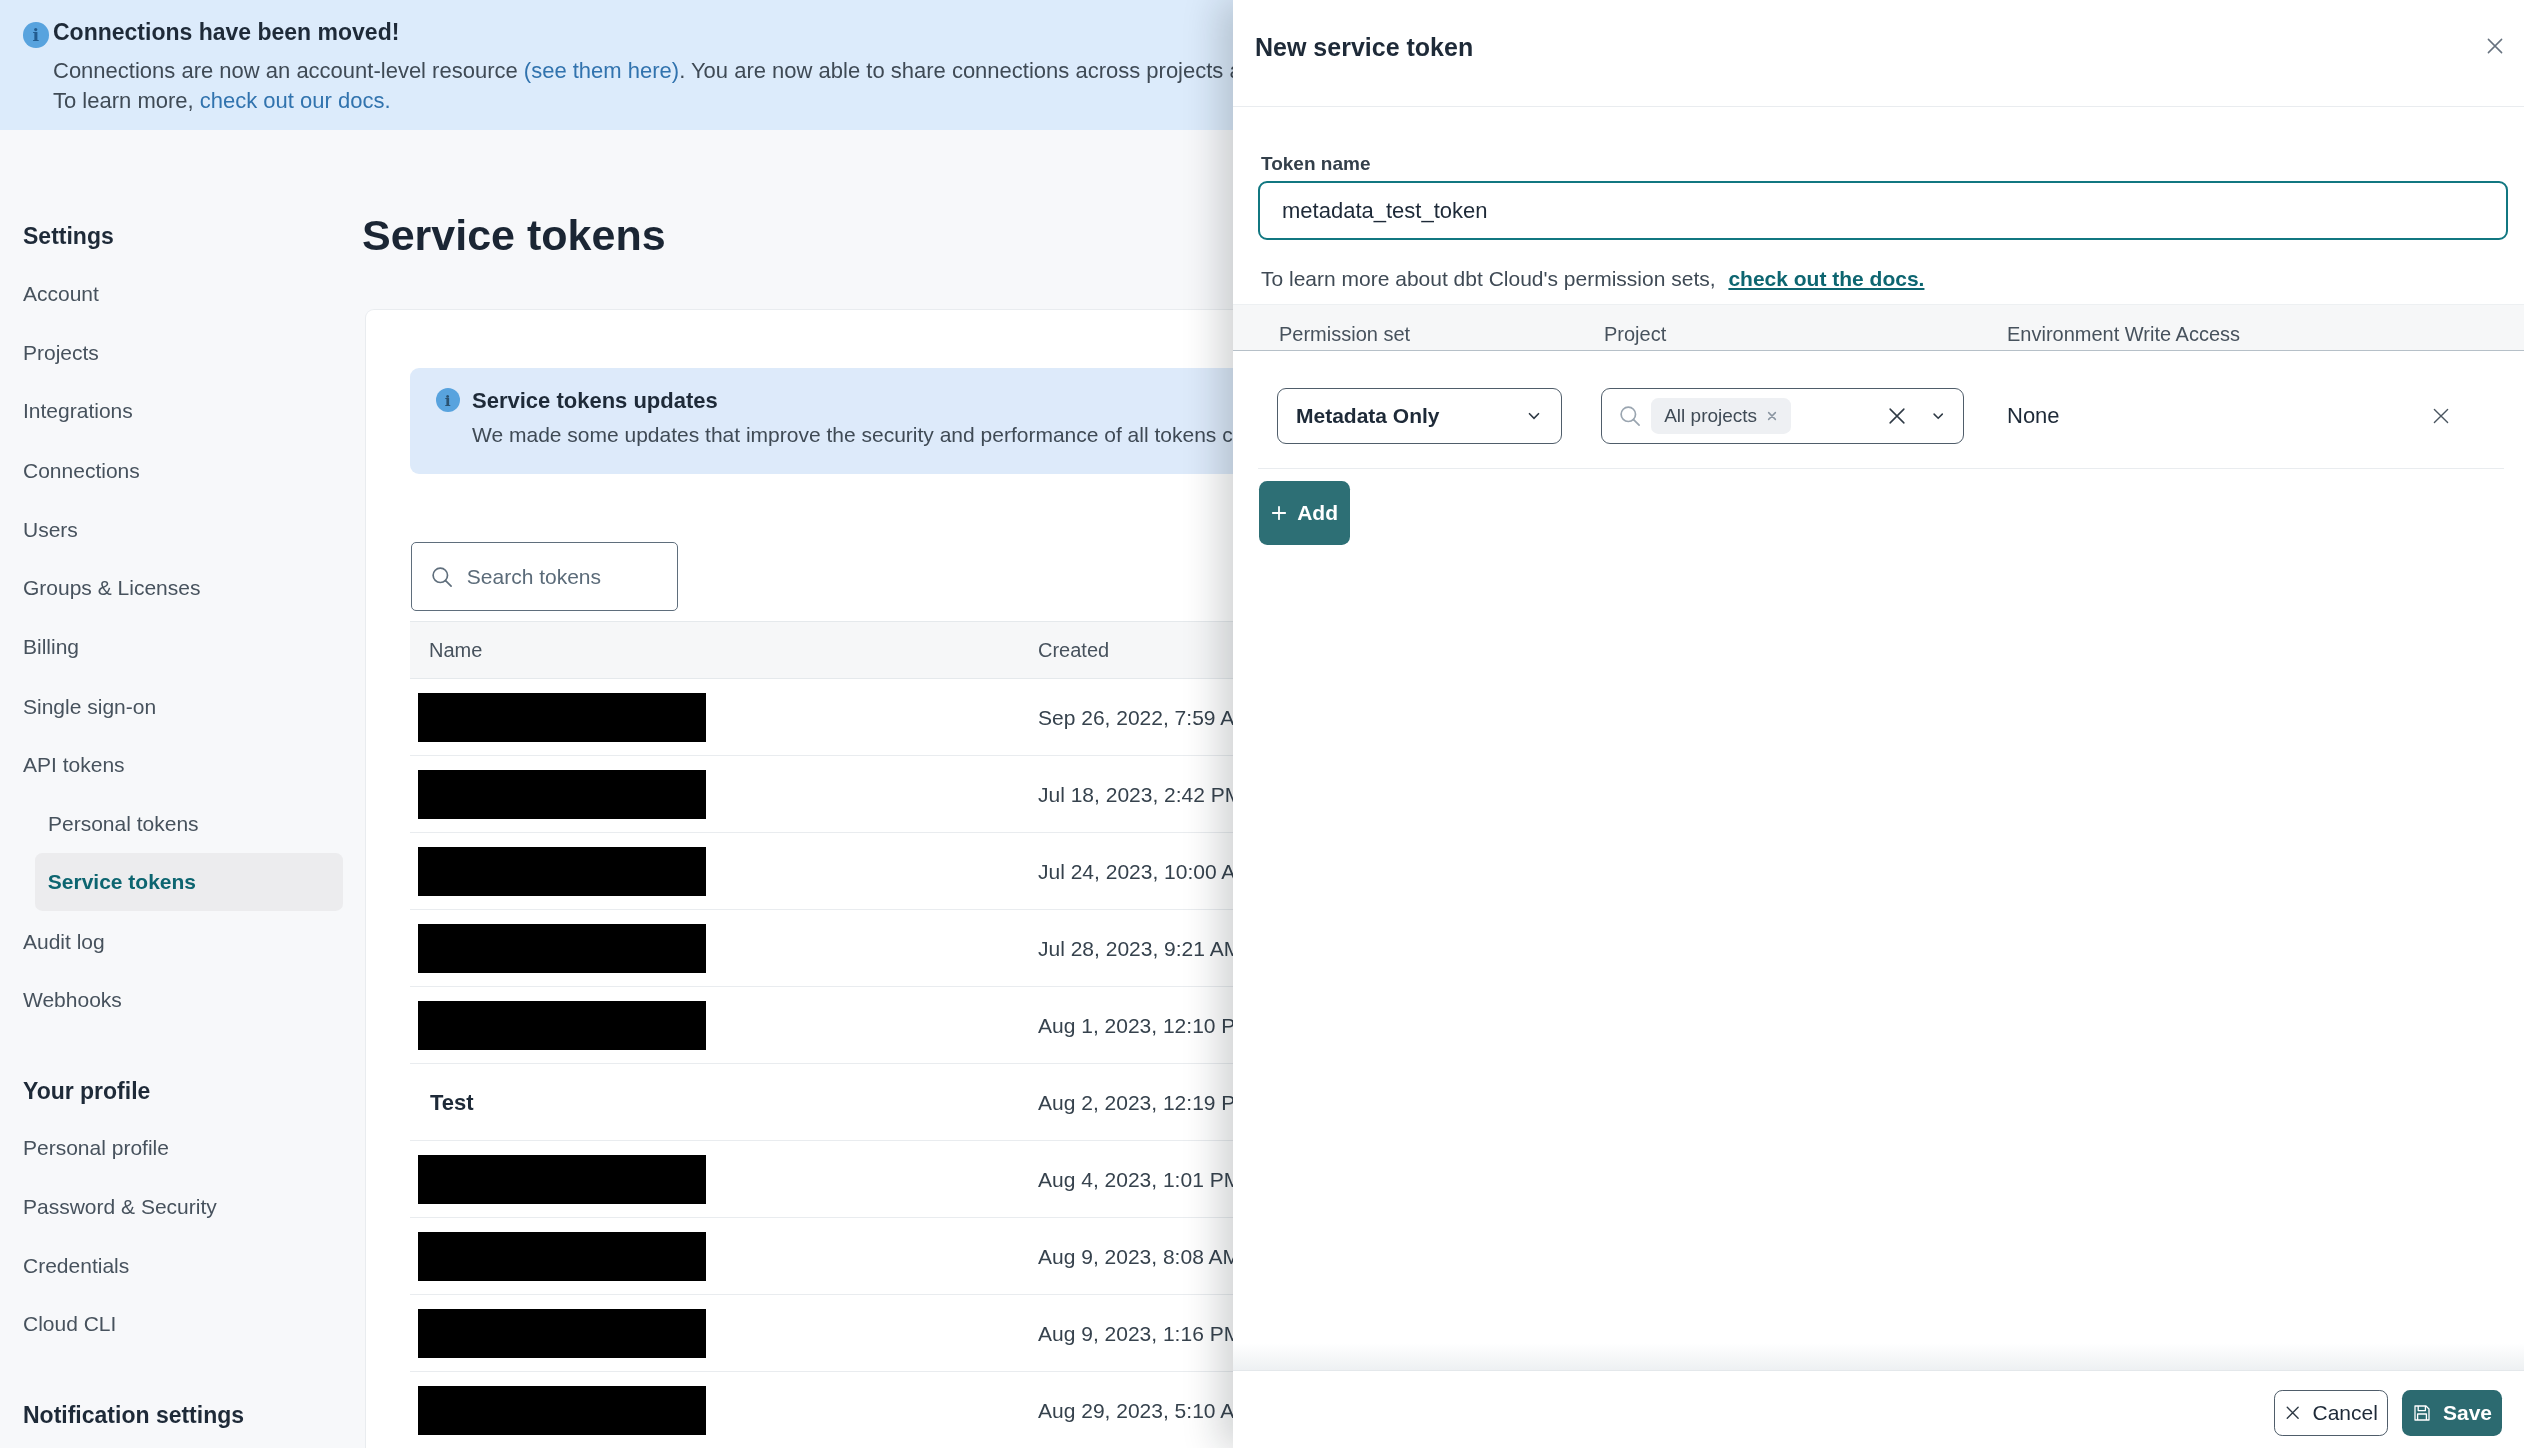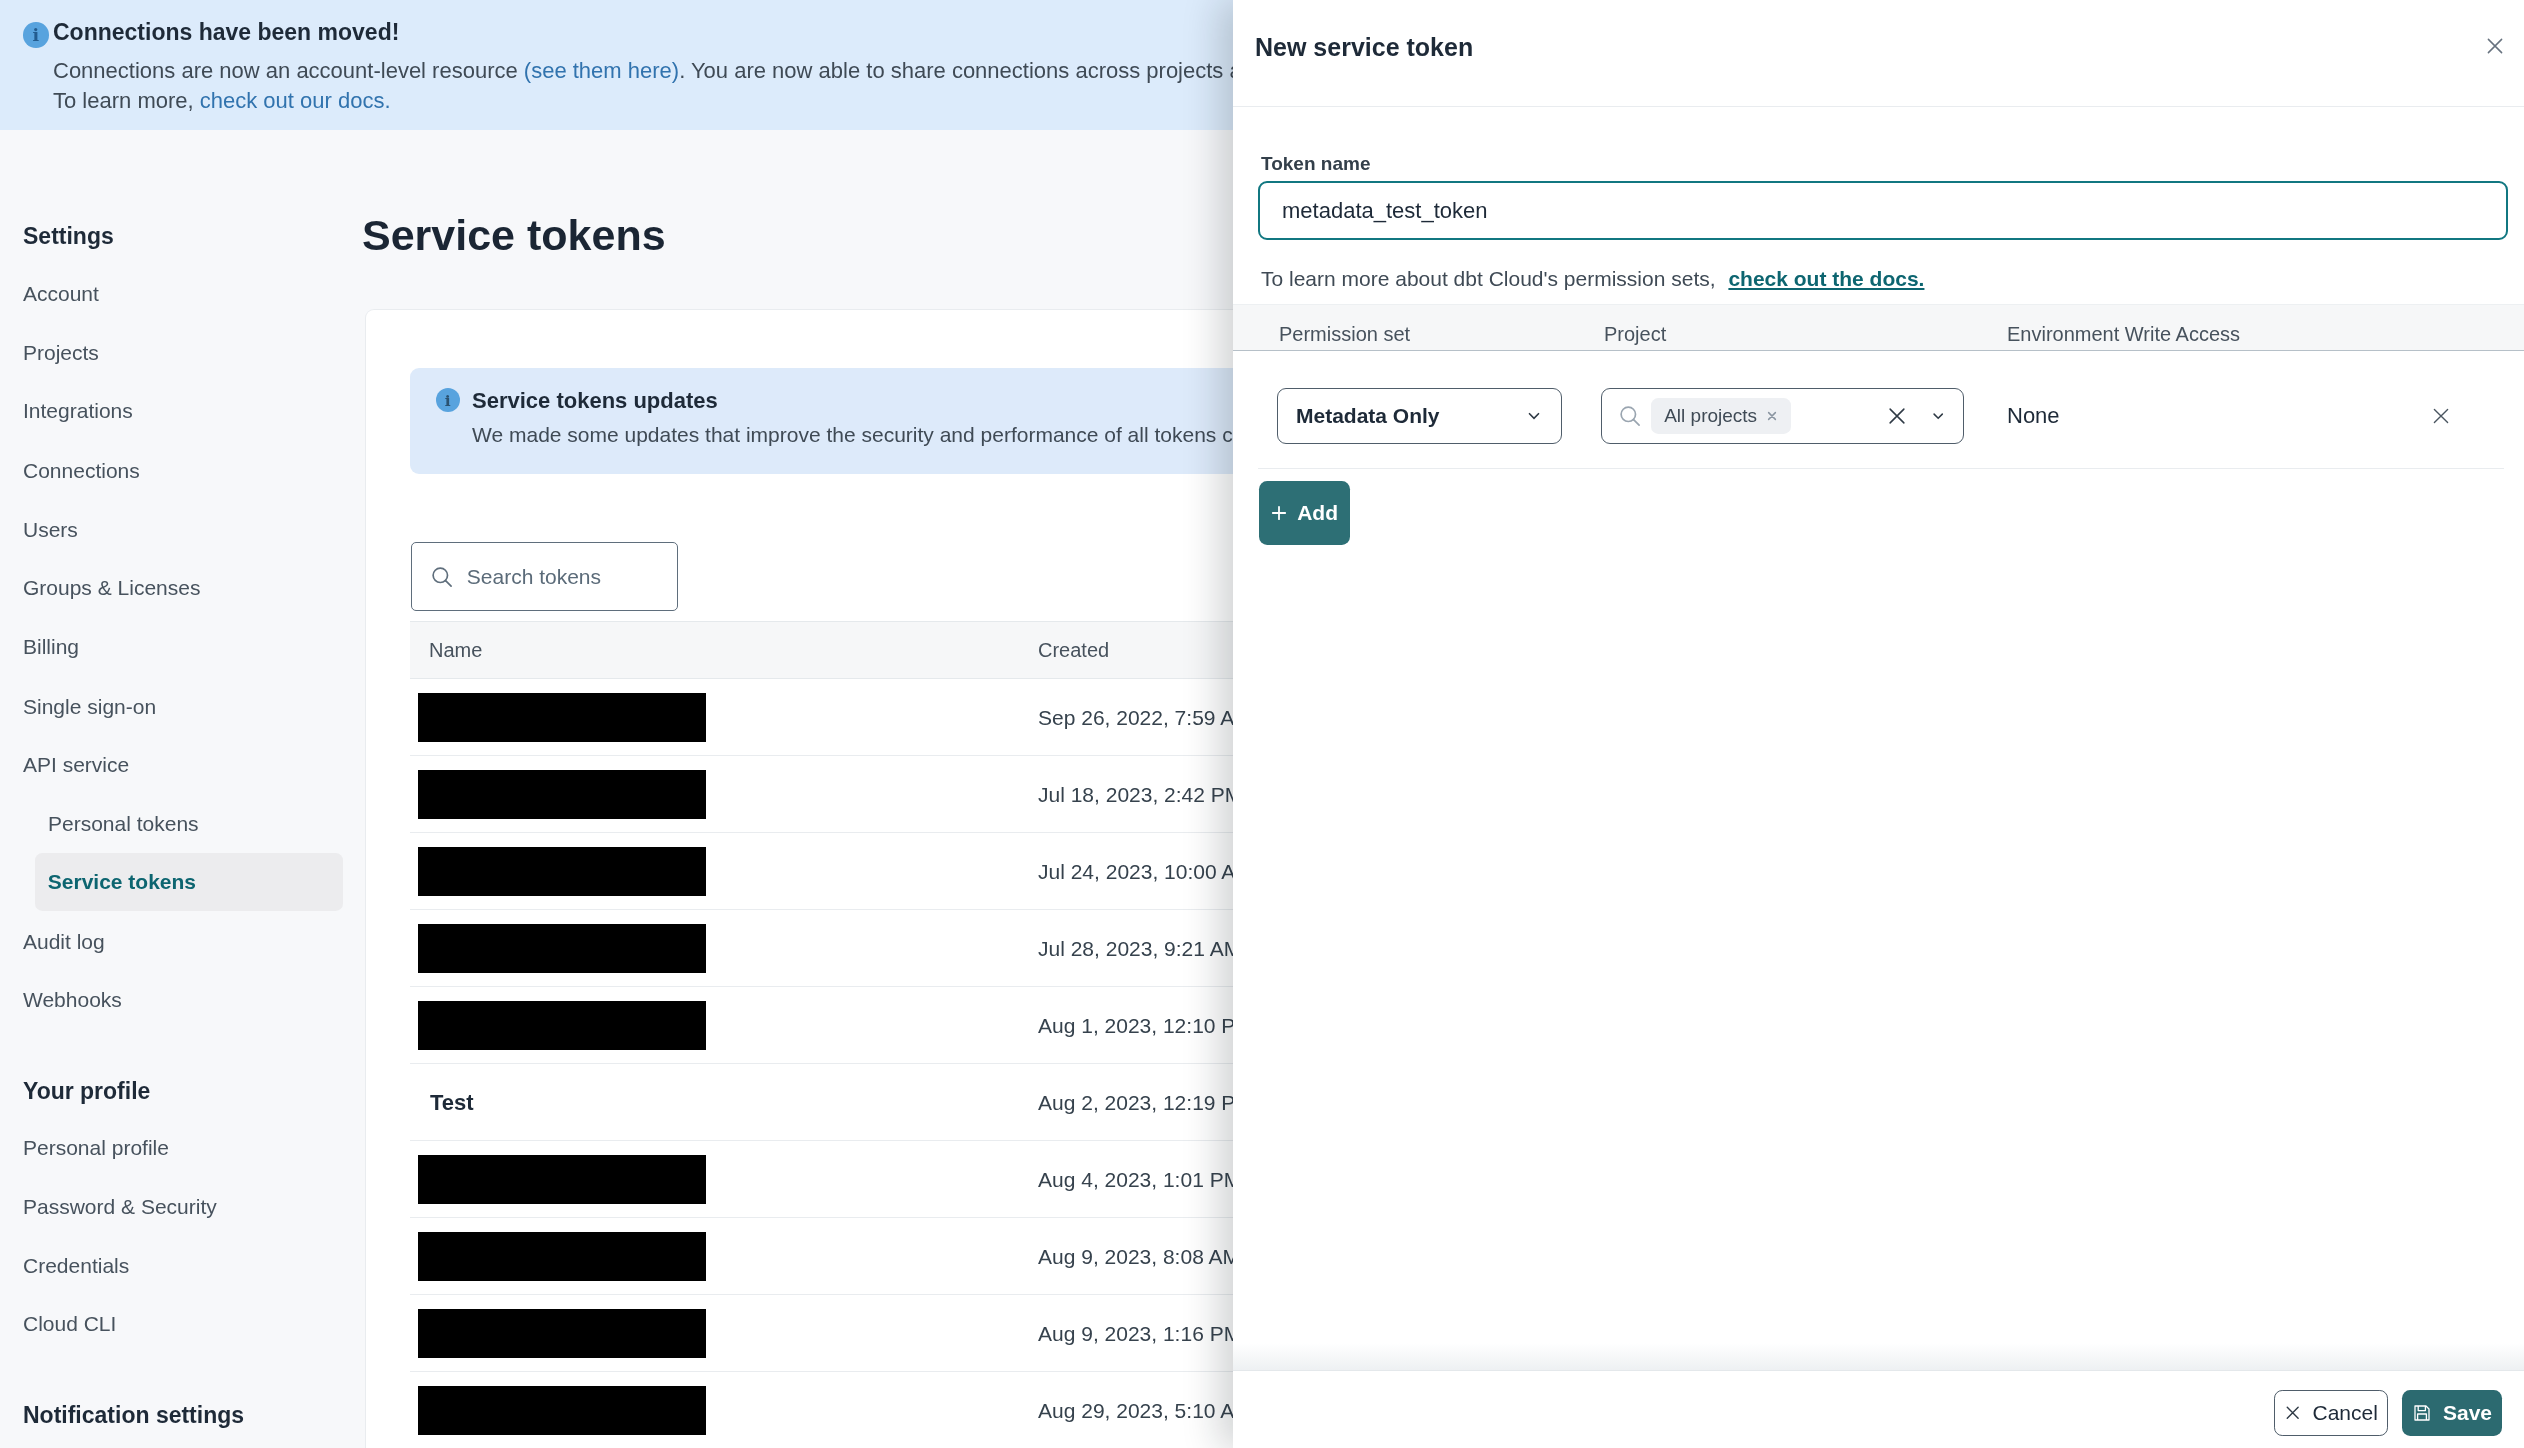--- a/index.html
+++ b/index.html
@@ -172,21 +172,21 @@
 <div class="abs" style="left:0;top:130px;width:364px;height:1181px;">
   <div class="abs side-heading" style="top:90px;">Settings</div>
   <div class="abs side-item" style="top:147px;">Account</div>
   <div class="abs side-item" style="top:206px;">Projects</div>
   <div class="abs side-item" style="top:264px;">Integrations</div>
   <div class="abs side-item" style="top:324px;">Connections</div>
   <div class="abs side-item" style="top:383px;">Users</div>
   <div class="abs side-item" style="top:441px;">Groups &amp; Licenses</div>
   <div class="abs side-item" style="top:500px;">Billing</div>
   <div class="abs side-item" style="top:560px;">Single sign-on</div>
-  <div class="abs side-item" style="top:618px;">API service</div>
+  <div class="abs side-item" style="top:618px;">API tokens</div>
   <div class="abs side-chevron">
     <svg viewBox="0 0 16 16" width="18" height="18">
         <path d="M3 5.5 L8 10.5 L13 5.5" fill="none" stroke="currentColor" stroke-width="1.6" stroke-linecap="round"></path>
       </svg>
   </div>
   <div class="abs side-subitem" style="top:677px;">Personal tokens</div>
   <div class="abs side-active-pill" style="top:723px;">Service tokens</div>
   <div class="abs side-item" style="top:795px;">Audit log</div>
   <div class="abs side-item" style="top:853px;">Webhooks</div>
   <div class="abs side-heading" style="top:945px;">Your profile</div>

